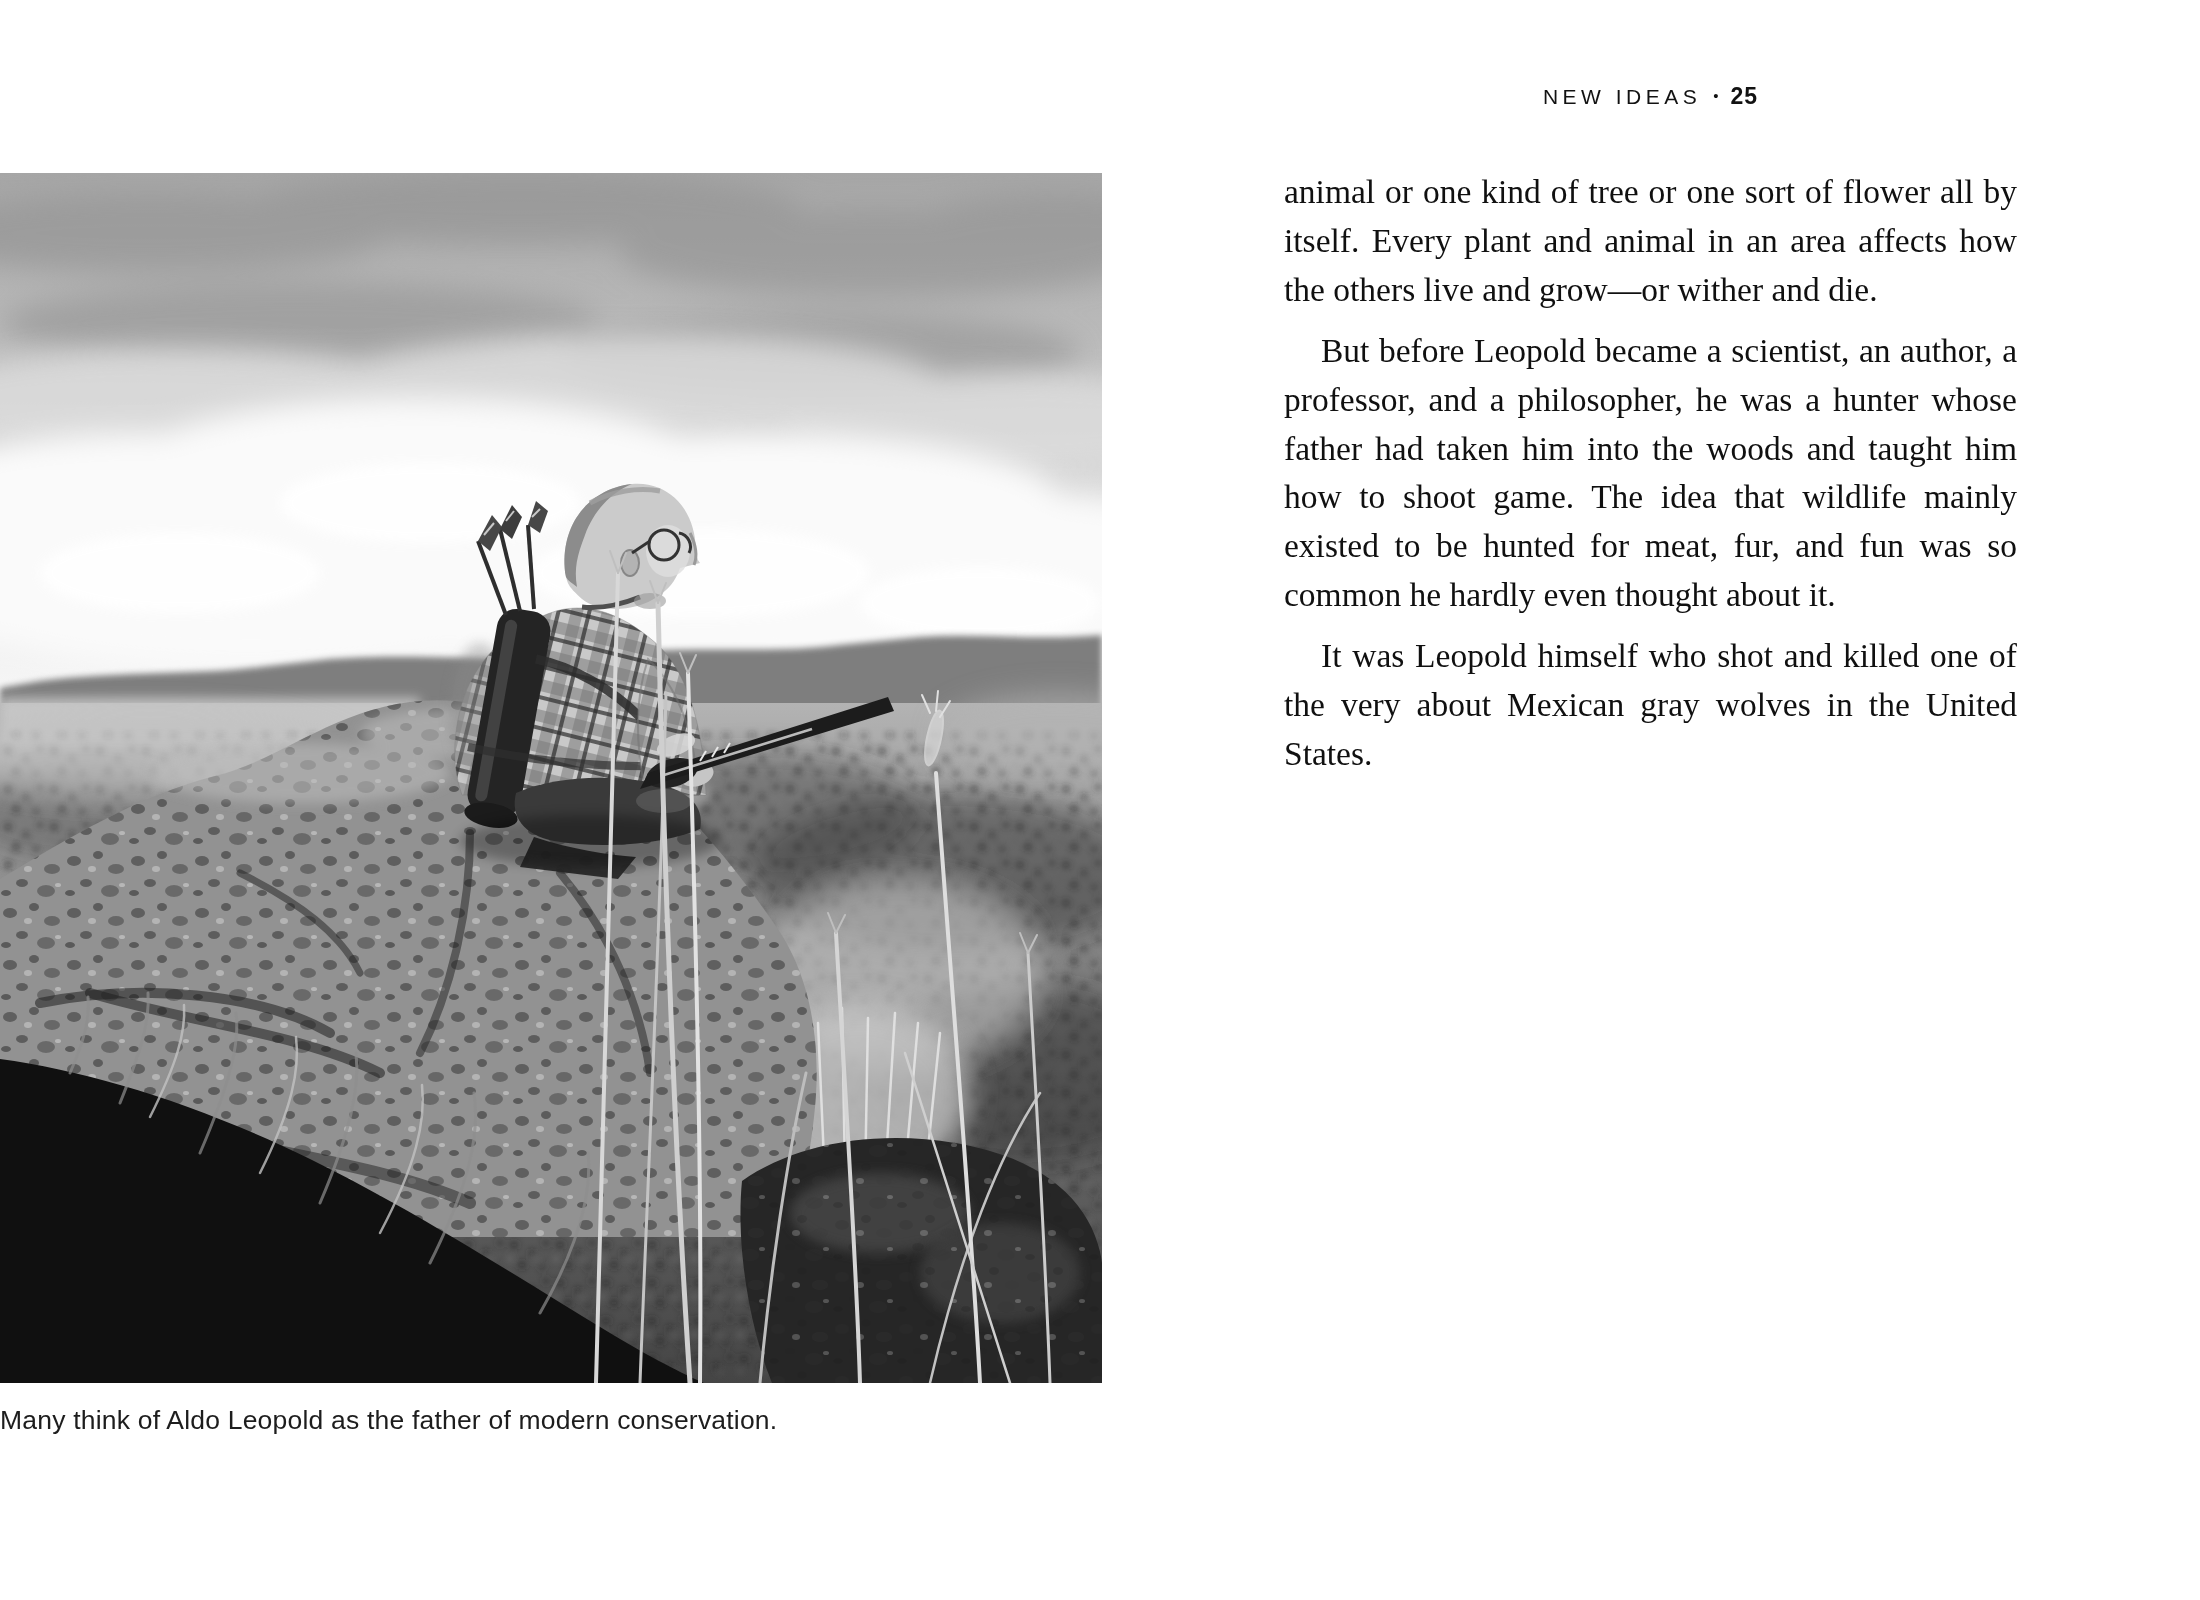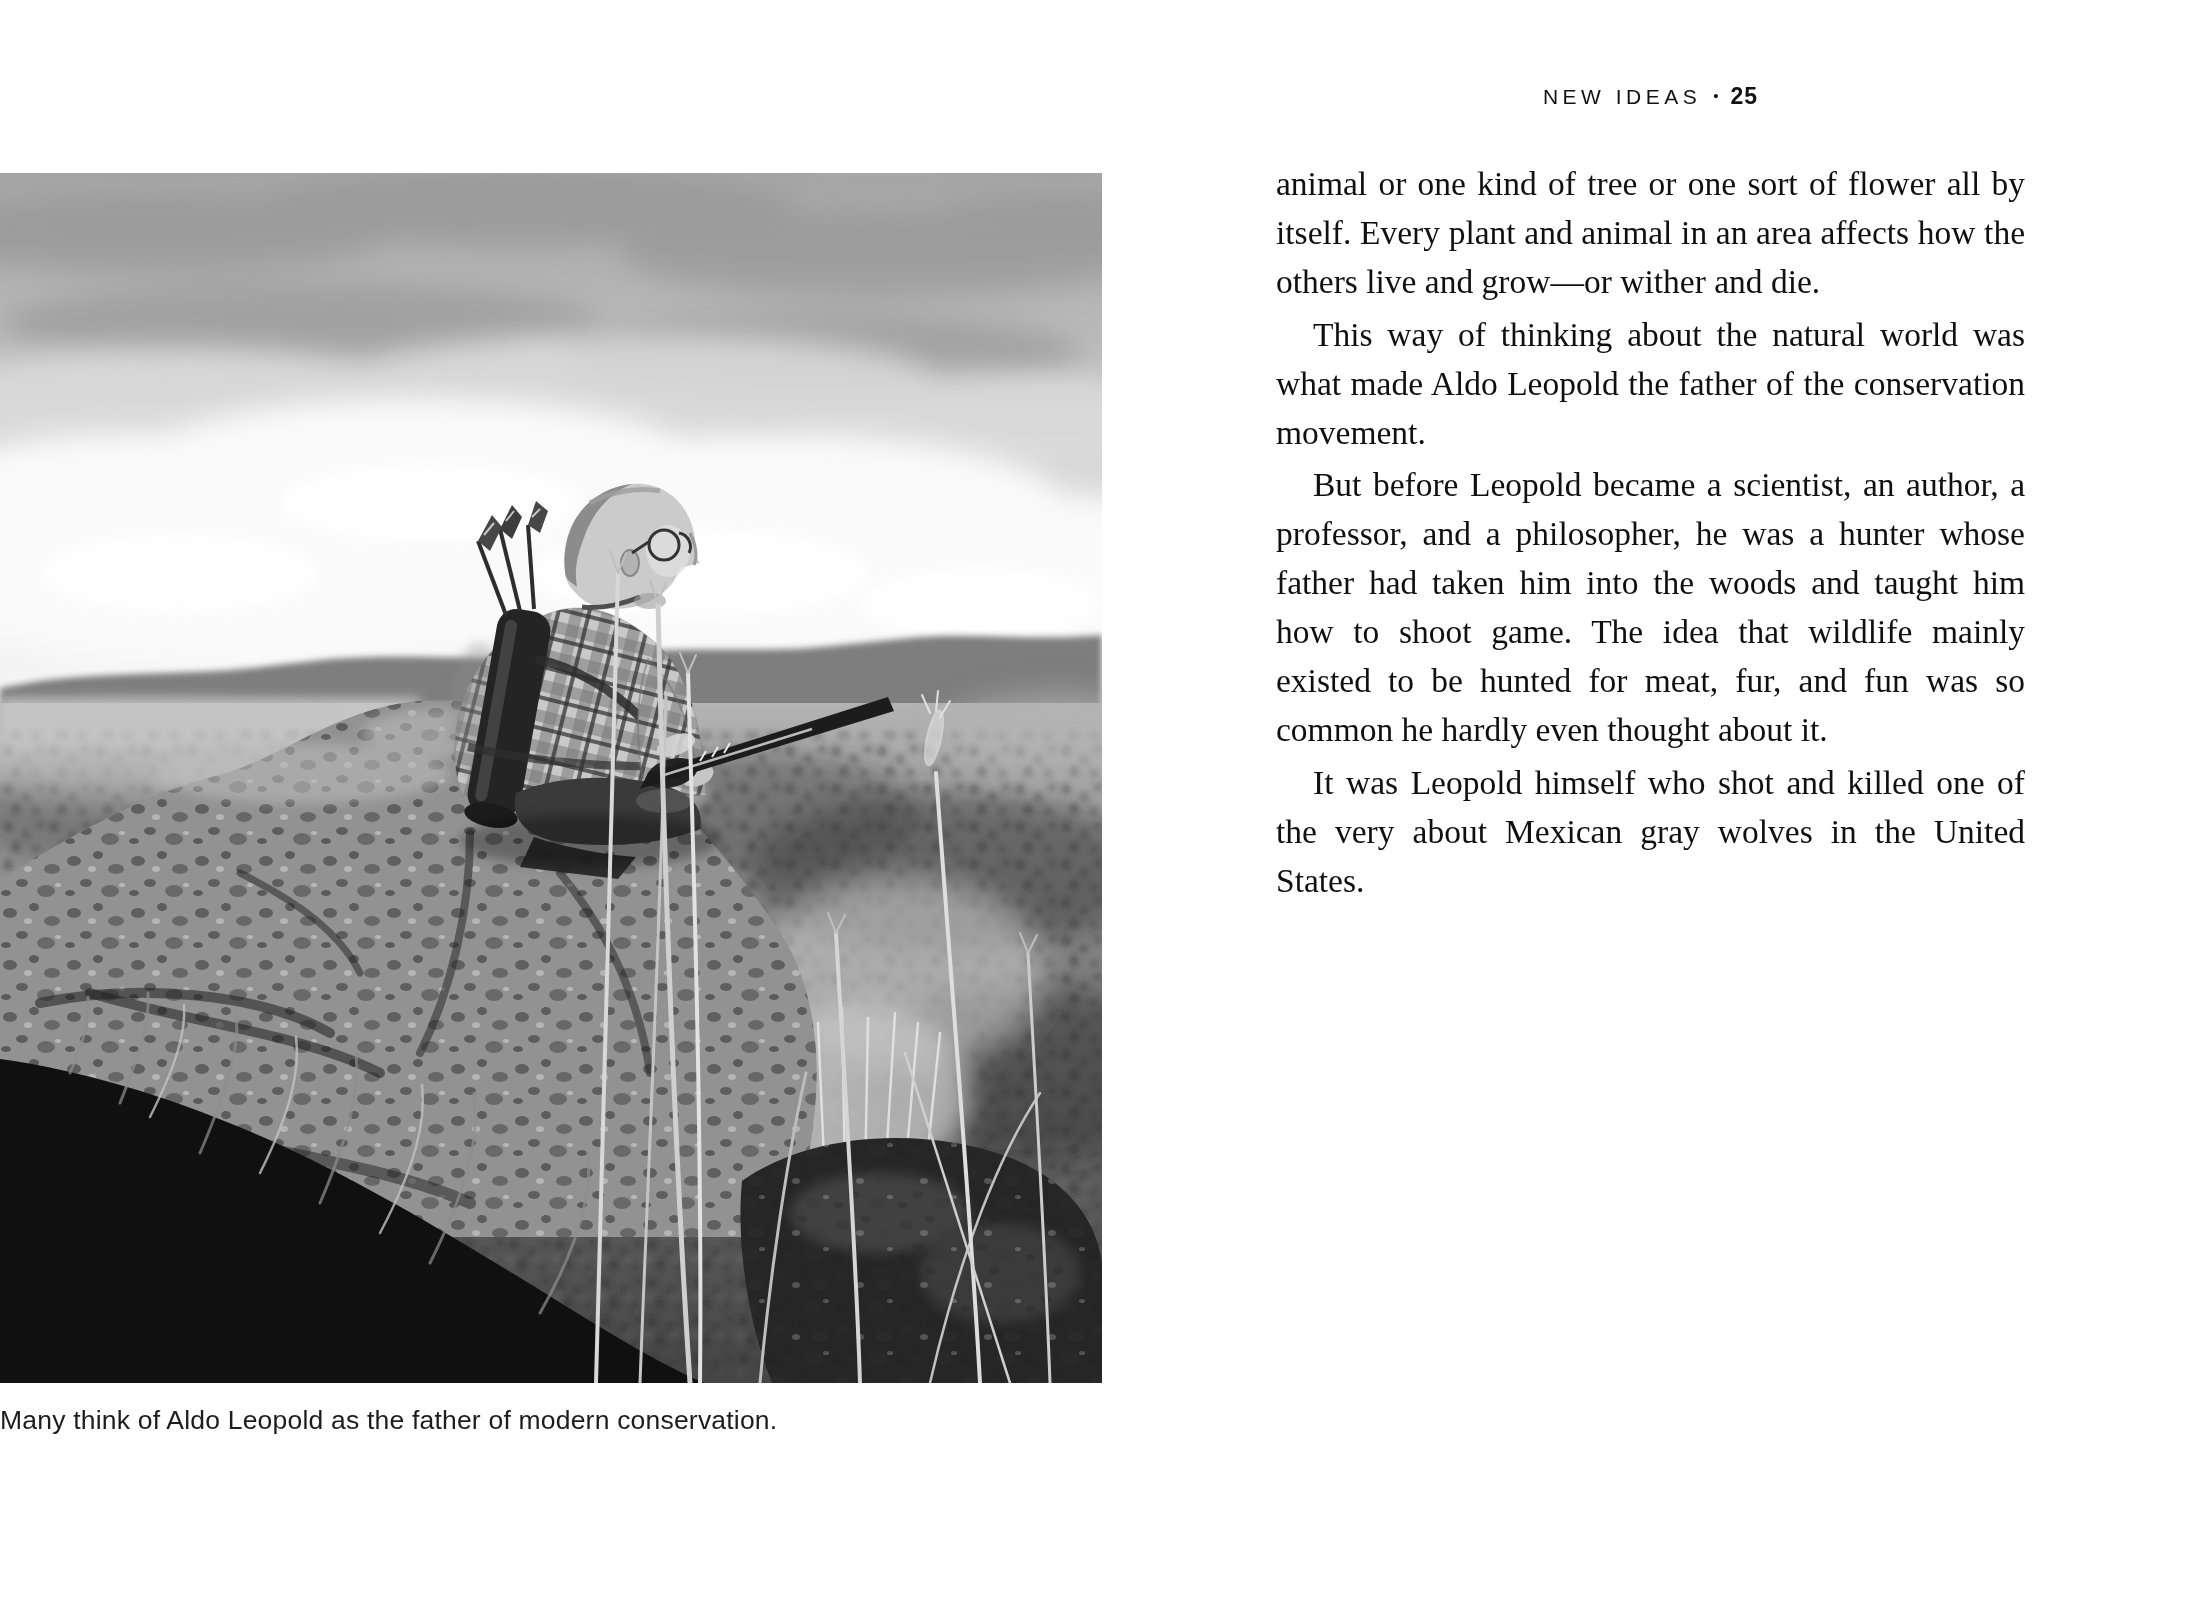--- a/index.html
+++ b/index.html
@@ -27,21 +27,21 @@
     position:absolute;left:0;top:1405px;width:1102px;
     font-family:"Liberation Sans", sans-serif;
     font-size:26.5px;color:#1d1d1d;letter-spacing:0.2px;
   }
   
   .bodycol{
     position:absolute;left:1272px;top:156px;width:757px;
     font-size:33.5px;line-height:48.9px;color:#101010;
     text-align:justify;
   }
-  .bodycol p{margin:4px;text-indent:37px;}
+  .bodycol p{margin:12px;text-indent:37px;}
   .bodycol p.first{text-indent:0;}
 </style>
 </head>
 <body>
 
 <div class="page">
 
   <header class="running-head">
     <span>NEW IDEAS</span><span class="dot">•</span><span class="pagenum">25</span>
   </header>
@@ -309,18 +309,17 @@
             <line x1="1028" y1="780" x2="1037" y2="762"></line>
         </g>
       </g>
     </svg>
   </figure>
 
   <div class="caption">Many think of Aldo Leopold as the father of modern conservation.</div>
 
   <main class="bodycol">
       <p class="first">animal or one kind of tree or one sort of flower all by itself. Every plant and animal in an area affects how the others live and grow—or wither and die.</p>
-      <p>This way of thinking about the natural world was what made Aldo Leopold the father of the conservation movement.</p>
       <p>But before Leopold became a scientist, an author, a professor, and a philosopher, he was a hunter whose father had taken him into the woods and taught him how to shoot game. The idea that wildlife mainly existed to be hunted for meat, fur, and fun was so common he hardly even thought about it.</p>
       <p>It was Leopold himself who shot and killed one of the very about Mexican gray wolves in the United States.</p>
     </main>
 
 </div>
 
 </body></html>

